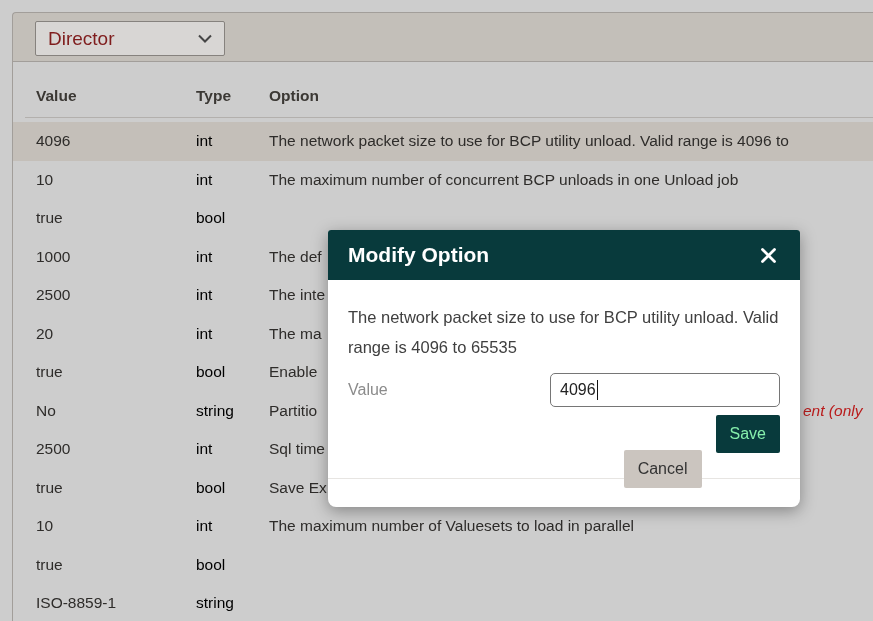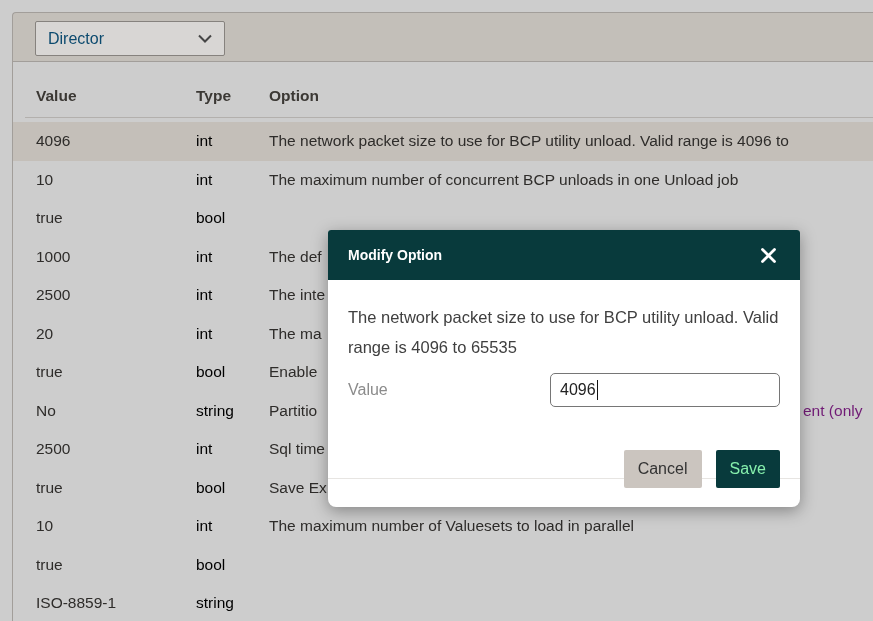--- a/index.html
+++ b/index.html
@@ -18,21 +18,21 @@
     border-top:1px solid var(--border,#a29e9a);
     border-left:1px solid var(--border,#a29e9a);
     border-bottom:1px solid var(--border,#a29e9a);
     border-top-left-radius:4px;
   }
   .select {
     position:absolute; left:22px; top:8px; width:190px; height:35px;
     background:#d8d6d4; border:1px solid #86827e; border-radius:2px;
     display:flex; align-items:center; padding:0 12px; cursor:default;
   }
-  .select .sel-label { font-size:16px; color:#0c4a6e; flex:1; }
+  .select .sel-label { font-size:19px; color:#7f1d1d; flex:1; }
   .select svg { flex:none; }
 
   
   .table-area {
     position:absolute; left:12px; top:62px; right:0; bottom:0;
     border-left:1px solid var(--border,#a29e9a);
     background:var(--page-bg,#cdcdcd);
   }
   .thead span {
     position:absolute; top:25px; font-weight:bold; font-size:15.5px; color:#3b3834;
@@ -44,35 +44,35 @@
     position:absolute; top:55px; left:12px; right:0; height:1px; background:#b3b0ad;
   }
   .rows { position:absolute; top:60px; left:0; right:0; }
   .trow { position:relative; height:38.5px; line-height:38.5px; font-size:15.5px;
           white-space:nowrap; overflow:hidden; }
   .trow.highlighted { background:var(--highlight,#c4bfb9); }
   .c-val  { position:absolute; left:23px;  color:#2e2c2a; }
   .c-type { position:absolute; left:183px; color:#000000; }
   .c-opt  { position:absolute; left:256px; right:0; color:#2e2c2a;
             overflow:hidden; white-space:nowrap; }
-  .c-tail { position:absolute; left:790px; color:#701a75; }
+  .c-tail { position:absolute; left:790px; color:#b91c1c;font-style:italic; }
 
   
   .modal {
     position:absolute; left:328px; top:230px; width:472px; height:277px;
     background:#fff; border-radius:3px 3px 8px 8px;
     box-shadow:0 4px 16px rgba(0,0,0,.35);
     z-index:10;
   }
   .modal-header {
     height:50px; background:var(--teal,#083a3c);
     border-radius:3px 3px 0 0;
     display:flex; align-items:center; padding:0 20px;
   }
-  .modal-title { color:#fff; font-weight:bold; font-size:14px; }
+  .modal-title { color:#fff; font-weight:bold; font-size:21px; }
   .modal-close {
     margin-left:auto; background:none; border:none; cursor:pointer;
     display:flex; align-items:center; padding:4px;
   }
   .modal-body { position:relative; padding:20px; height:227px; }
   .modal-desc {
     margin-top:2px; font-size:16.5px; line-height:30px; color:#404040; max-width:436px;
   }
   .form-row { position:relative; margin-top:11px; height:34px; }
   .form-label { font-size:16px; color:#8b8b8b; line-height:34px; }
@@ -86,21 +86,21 @@
   .modal-divider {
     position:absolute; left:0; right:0; top:198px; height:1px; background:#e7e5e2;
   }
   .modal-footer {
     position:absolute; right:20px; bottom:19px; display:flex; gap:14px;
   }
   .btn {
     height:38px; border:none; border-radius:2px; font-size:16px; cursor:pointer;
     font-family:inherit; padding:0 14px;
   }
-  .btn-cancel { background:var(--cancel-bg,#cbc5bf); color:#333; min-width:78px; }
+  .btn-cancel { background:var(--cancel-bg,#cbc5bf); color:#333; min-width:78px;margin-top:35px; }
   .btn-save   { background:var(--teal,#083a3c); color:#86efac; min-width:62px; }
 </style>
 </head>
 <body>
 
 <div class="toolbar">
   <div class="select" role="combobox">
     <span class="sel-label">Director</span>
     <svg width="14" height="9" viewBox="0 0 14 9">
       <polyline points="1,1.5 7,7.5 13,1.5" fill="none" stroke="#454545" stroke-width="2"></polyline>

